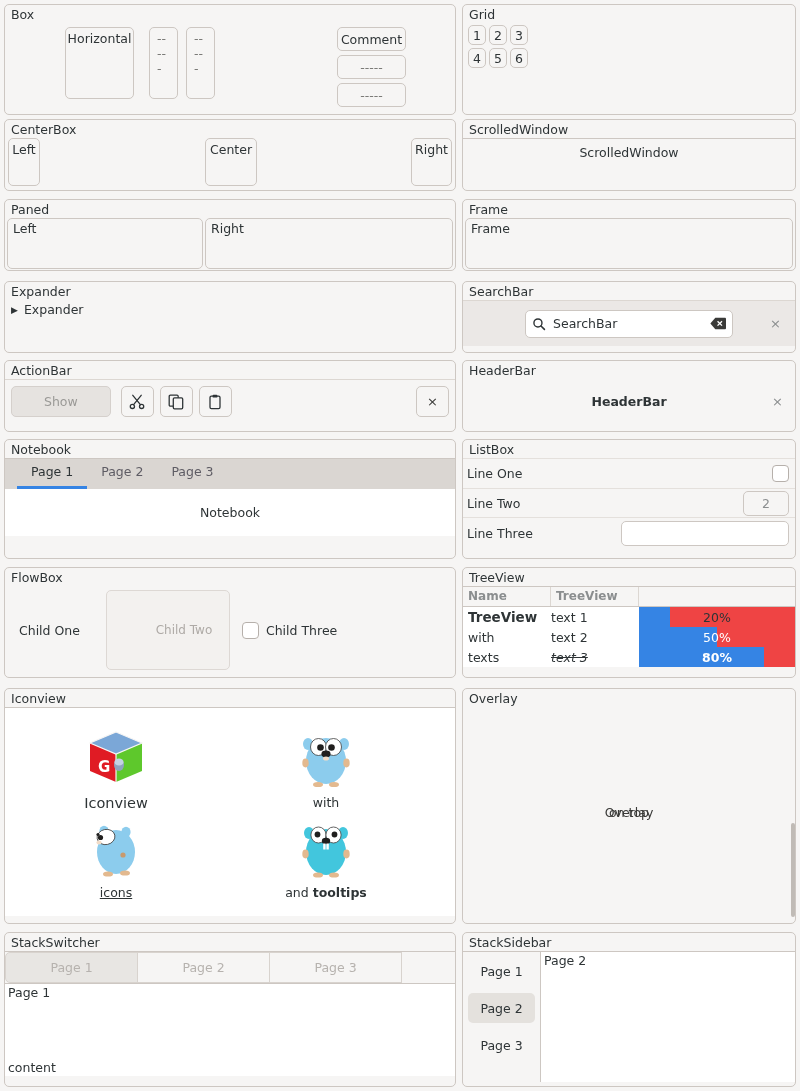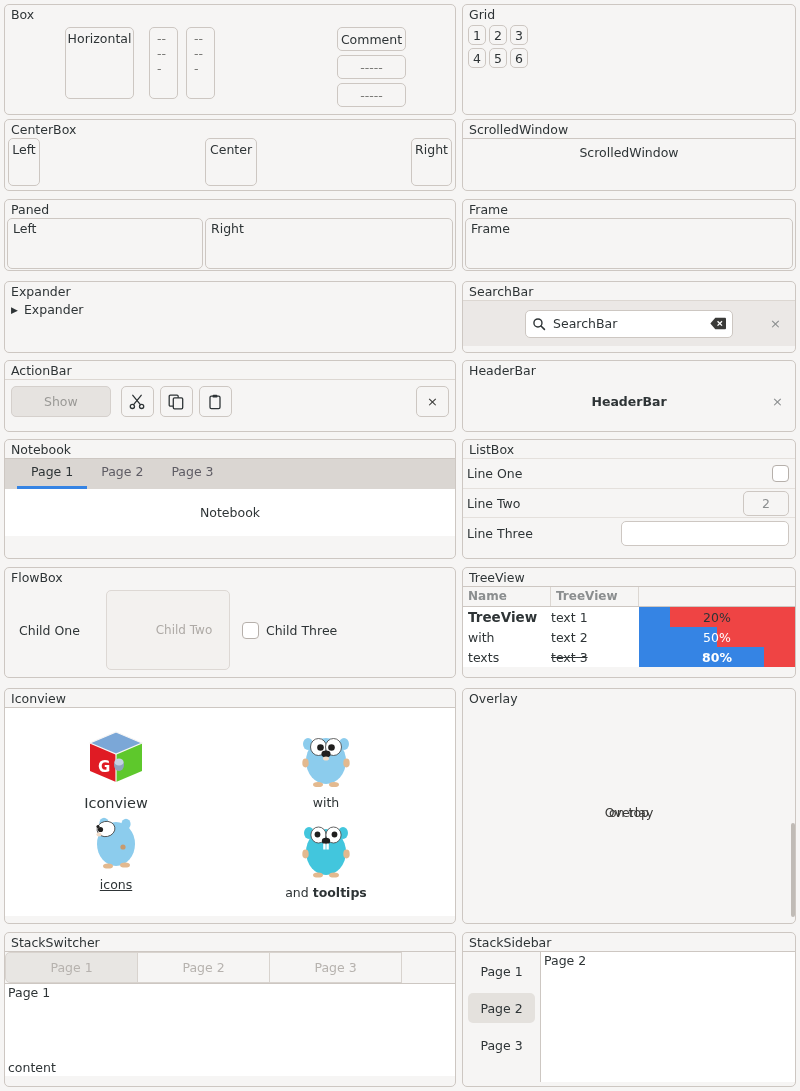--- a/index.html
+++ b/index.html
@@ -200,21 +200,21 @@
   .tv-row { display: flex; height: 20px; align-items: center; font-size: 12.5px; }
   .tv-c1 { width: 88px; padding-left: 5px; }
   .tv-c2 { width: 88px; }
   .tv-c3 { flex: 1; position: relative; height: 20px; background: #ef4444; }
   .pbar { position: absolute; left: 0; top: 0; bottom: 0; background: #3584e4; }
   .ptext {
     position: absolute; left: 0; right: 0; top: 0; bottom: 0;
     display: flex; align-items: center; justify-content: center;
     font-size: 12.5px;
   }
-  .strike { text-decoration: line-through; }
+  .strike { text-decoration: line-through; font-style: italic; }
 
   
   .iv-area {
     background: #ffffff;
     border-top: 1px solid #cdc7c2;
     position: relative;
     height: 209px;
   }
   .iv-cell {
     position: absolute;
@@ -573,21 +573,21 @@
             <ellipse cx="28" cy="28.5" rx="3" ry="2" fill="#f2dcc8"></ellipse>
             <ellipse cx="7.5" cy="33" rx="3.2" ry="4.4" fill="#e3b98f"></ellipse>
             <ellipse cx="48.5" cy="33" rx="3.2" ry="4.4" fill="#e3b98f"></ellipse>
             <ellipse cx="20" cy="54.5" rx="5" ry="2.6" fill="#e3b98f"></ellipse>
             <ellipse cx="36" cy="54.5" rx="5" ry="2.6" fill="#e3b98f"></ellipse>
           </svg>
         </span>
         <span class="iv-cap">with</span>
       </div>
 
-      <div class="iv-cell" style="left:46px; top:104px;text-decoration:underline;">
+      <div class="iv-cell" style="left:46px; top:112px;text-decoration:underline;">
         <span>
           <svg width="56" height="58" viewBox="0 0 56 58" aria-hidden="true">
             <ellipse cx="16" cy="11" rx="4.6" ry="5.2" fill="#8ccced"></ellipse>
             <ellipse cx="38" cy="12" rx="4.6" ry="5.2" fill="#8ccced"></ellipse>
             <ellipse cx="28" cy="32" rx="19" ry="22" fill="#8ccced"></ellipse>
             <ellipse cx="18" cy="17" rx="9" ry="7.6" fill="#ffffff" stroke="#3e3e3e" stroke-width="0.8" transform="rotate(-12 18 17)"></ellipse>
             <circle cx="12.5" cy="17.5" r="2.6" fill="#201f1e"></circle>
             <circle cx="10" cy="14.5" r="1.6" fill="#201f1e"></circle>
             <ellipse cx="11" cy="22.5" rx="2.6" ry="2" fill="#f2dcc8"></ellipse>
             <circle cx="35" cy="35" r="2.6" fill="#c89a6e"></circle>

